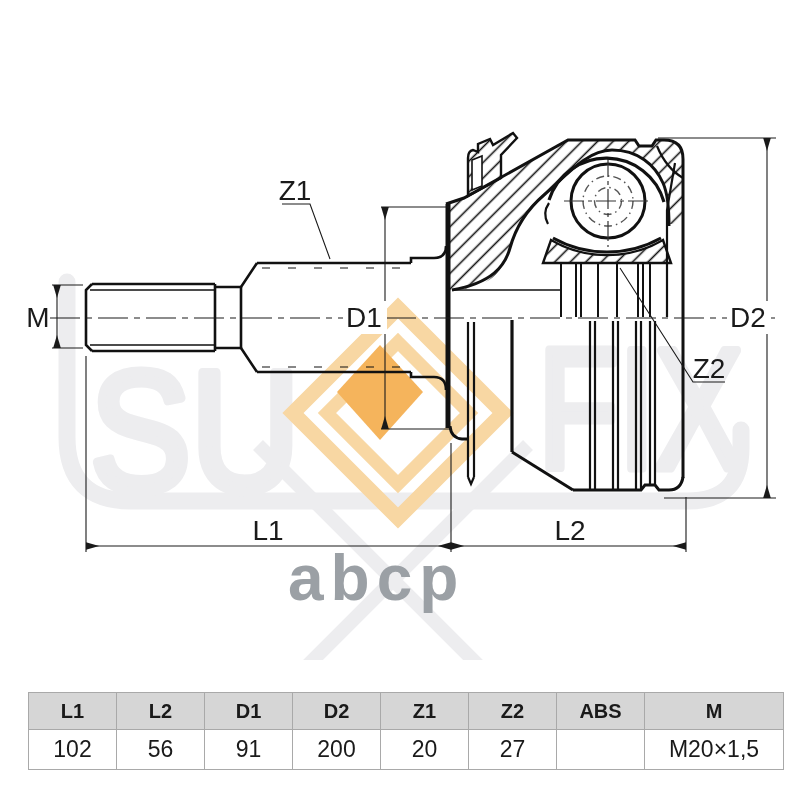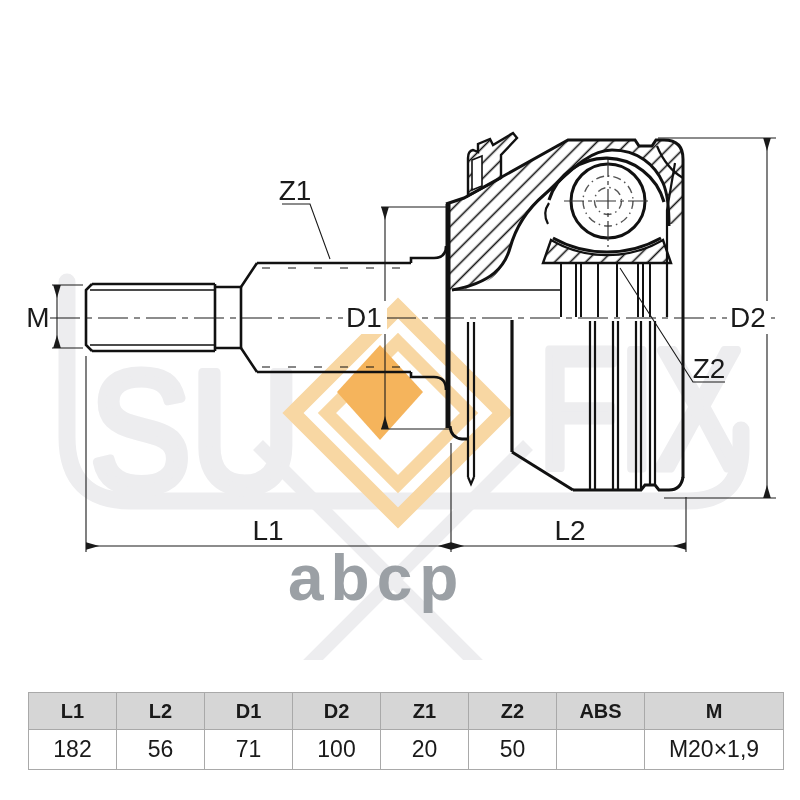--- a/index.html
+++ b/index.html
@@ -181,25 +181,25 @@
       <th>L1</th>
       <th>L2</th>
       <th>D1</th>
       <th>D2</th>
       <th>Z1</th>
       <th>Z2</th>
       <th>ABS</th>
       <th>M</th>
     </tr>
     <tr>
-      <td>182</td>
+      <td>102</td>
       <td>56</td>
-      <td>71</td>
-      <td>100</td>
+      <td>91</td>
+      <td>200</td>
       <td>20</td>
-      <td>50</td>
+      <td>27</td>
       <td></td>
-      <td>M20×1,9</td>
+      <td>M20×1,5</td>
     </tr>
   </tbody>
     </table>
 
 </div>
 
 </body></html>

